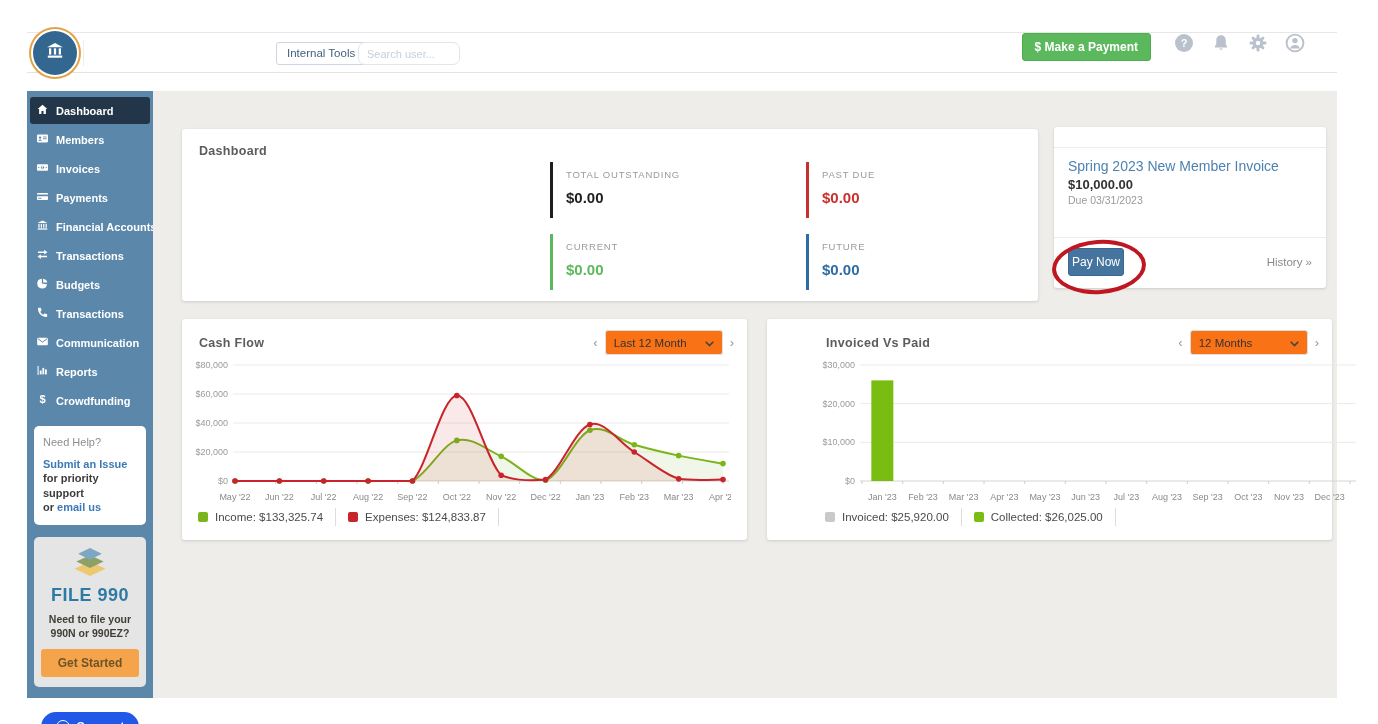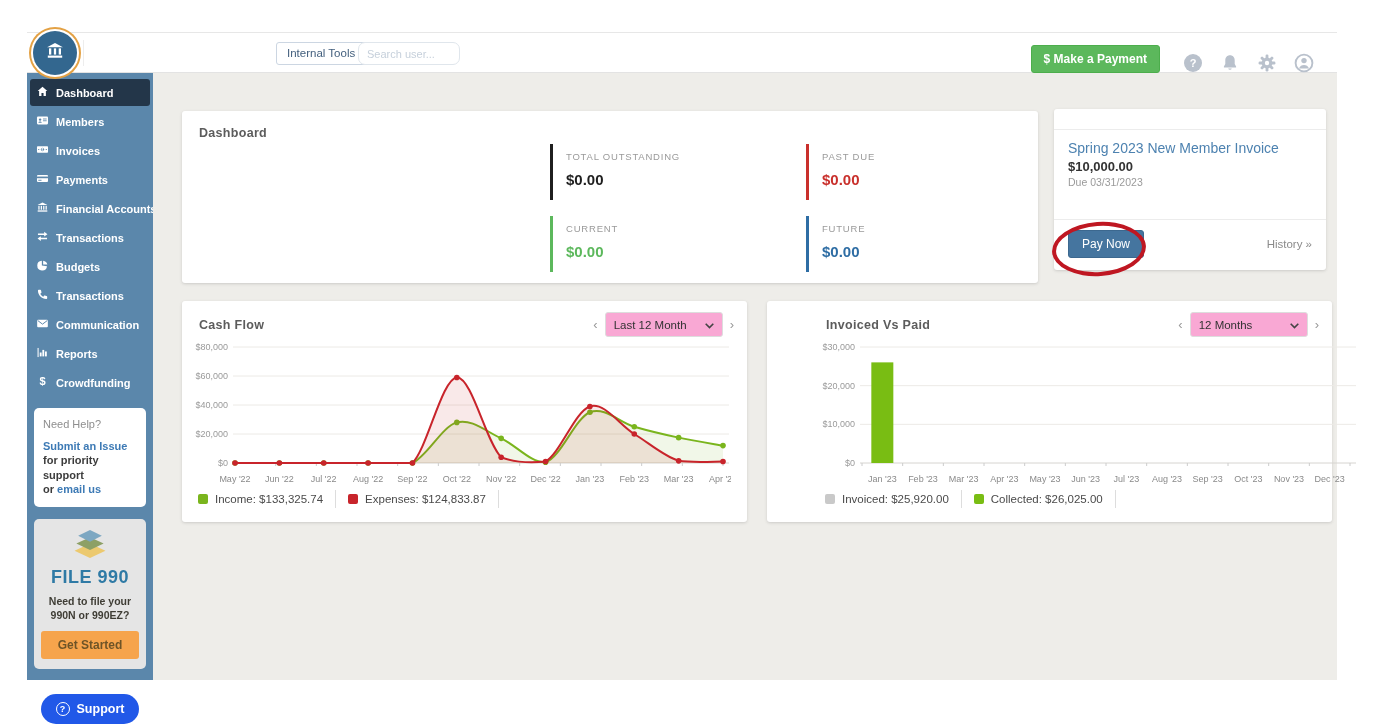--- a/index.html
+++ b/index.html
@@ -9,27 +9,27 @@
   
   .topbar { position:relative; height:40px; background:#fff; border-bottom:1px solid #e3e3e3; }
   .logo { position:absolute; left:6px; top:-2px; width:44px; height:44px; border-radius:50%; background:#33678f;
           box-shadow:0 0 0 2px #fff, 0 0 0 4px #e3a144; display:flex; align-items:center; justify-content:center; cursor:pointer; }
   .topbar-divider { position:absolute; left:56px; top:7px; width:1px; height:26px; background:#ededed; }
   .tools-btn { position:absolute; left:249px; top:9px; height:23px; padding:0 10px; background:#fff; border:1px solid #ccd6e2;
                border-radius:3px; font-size:11.5px; color:#44607e; line-height:21px; cursor:pointer; }
   .search-input { position:absolute; left:331px; top:9px; width:102px; height:23px; border:1px solid #e0e6ec; border-radius:7px;
                   padding:0 8px; font-size:11px; color:#8ba0b5; font-family:"Liberation Sans",sans-serif; }
   .search-input::placeholder { color:#c6d0db; }
-  .top-right { position:absolute; right:23px; top:0; height:40px; display:flex; align-items:flex-end; gap:17px; }
+  .top-right { position:absolute; right:32px; top:0; height:40px; display:flex; align-items:flex-start; gap:17px; }
   .pay-top-btn { background:#5cb85c; border:1px solid #4cae4c; border-radius:3px; color:#fff; font-size:12px; font-weight:700;
                  padding:6px 12px; cursor:pointer; margin-right:6px; font-family:"Liberation Sans",sans-serif; }
   .top-icon { width:20px; height:20px; cursor:pointer; }
 
   
-  .shell { display:flex; height:607px; }
+  .shell { display:flex; height:607px;margin-top:18px; }
   .sidebar { width:126px; flex-shrink:0; background:#5b87ab; padding-top:6px; }
   .nav-item { display:flex; align-items:center; gap:7px; margin:0 3px 2px; padding:6px 6px; border-radius:3px; color:#fff;
               font-size:11px; font-weight:600; cursor:pointer; }
   .nav-item.active { background:#233649; }
   .nav-item svg { flex-shrink:0; }
   .nav-label { white-space:nowrap; }
 
   .help-card { margin:12px 7px 0; background:#fff; border-radius:5px; padding:9px 9px 10px; font-size:11px; line-height:1.32; }
   .help-title { color:#8e8e8e; margin-bottom:7px; }
   .help-link { color:#3d7ab5; font-weight:700; cursor:pointer; }
@@ -59,35 +59,35 @@
   .stat-value { font-size:15px; font-weight:700; }
 
   #invoice-card { left:901px; top:36px; width:272px; height:161px; }
   .invoice-head { height:21px; border-bottom:1px solid #ececec; }
   .invoice-body { padding:10px 14px; }
   .invoice-title { color:#4d82b0; font-size:14px; cursor:pointer; }
   .invoice-amount { color:#333; font-weight:700; font-size:13px; margin-top:3px; }
   .invoice-due { color:#9a9a9a; font-size:10.5px; margin-top:2px; }
   .invoice-foot { position:absolute; left:0; right:0; bottom:0; border-top:1px solid #ececec; padding:10px 14px 12px;
                   display:flex; justify-content:space-between; align-items:center; }
-  .pay-btn { background:#45759f; border:1px solid #3c688f; border-radius:3px; color:#fff; font-size:12px; padding:6px 13px;
+  .pay-btn { background:#45759f; border:1px solid #3c688f; border-radius:3px; color:#fff; font-size:12px; padding:6px 3px;
              cursor:pointer; font-family:"Liberation Sans",sans-serif; }
   .history-link { color:#8a8a8a; font-size:11.5px; cursor:pointer; }
   .annotation-circle { position:absolute; left:-2px; top:113px; width:94px; height:54px; border:4px solid #bf1722;
                        border-radius:50%; transform:rotate(-4deg); pointer-events:none; }
 
   .chart-card { width:565px; height:221px; }
   #cashflow-card { left:29px; top:228px; }
   #invoiced-card { left:614px; top:228px;padding-left:42px; }
   .chart-head { display:flex; justify-content:space-between; align-items:center; padding:11px 13px 0 17px; }
   .chart-title { font-size:12.5px; font-weight:700; color:#5c5c5c; letter-spacing:0.3px; }
   .range { display:flex; align-items:center; gap:7px; }
   .range-arrow { color:#999; font-size:13px; cursor:pointer; line-height:1; }
   .range-select { width:118px; height:25px; border:1px solid #ddd; border-radius:3px; display:flex; align-items:center;
-                  justify-content:space-between; padding:0 8px; font-size:11.5px; color:#333; background:#f9a8d4; cursor:pointer; }
+                  justify-content:space-between; padding:0 8px; font-size:11.5px; color:#333; background:#f97316; cursor:pointer; }
   .chart-svg { display:block; margin:2px 8px 0 9px; }
   .legend { display:flex; padding:1px 0 0 16px; }
   .legend-item { display:flex; align-items:center; font-size:11.5px; color:#4a4a4a; padding-right:12px; margin-right:12px;
                  border-right:1px solid #ddd; height:18px; cursor:pointer; }
   .legend-swatch { width:10px; height:10px; border-radius:2px; margin-right:7px; }
 </style>
 </head>
 <body>
 
 <div class="app">

